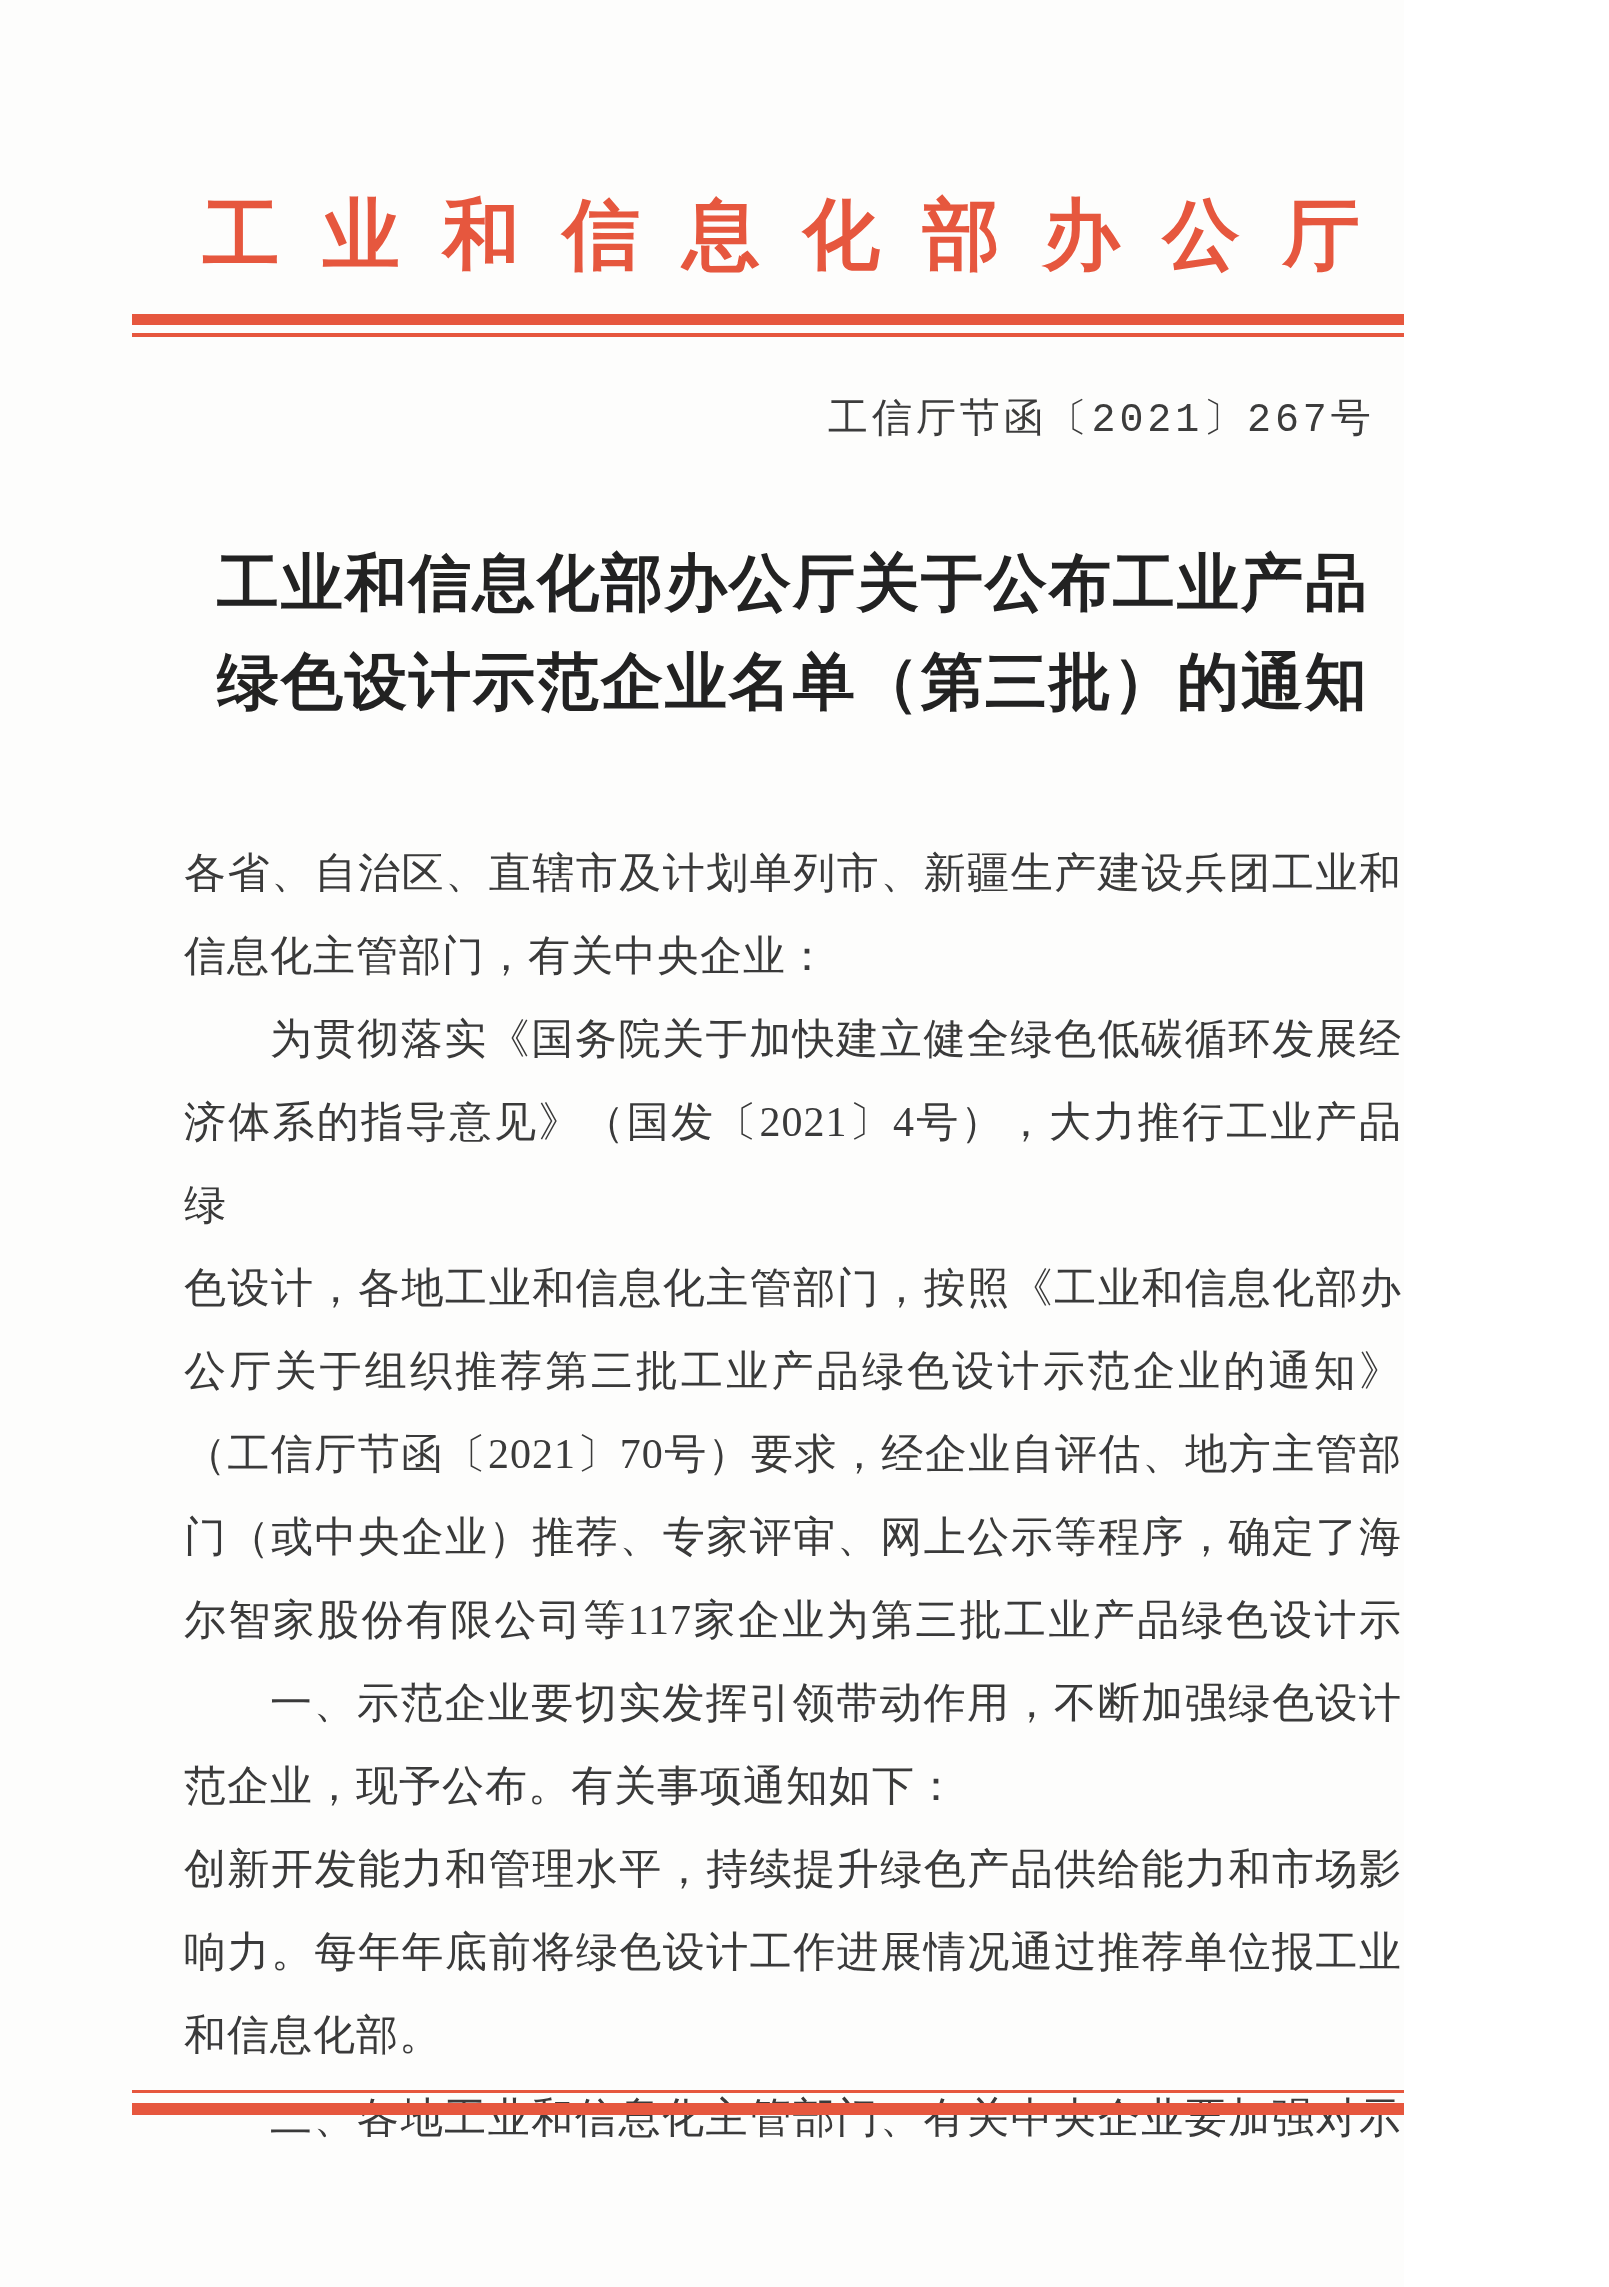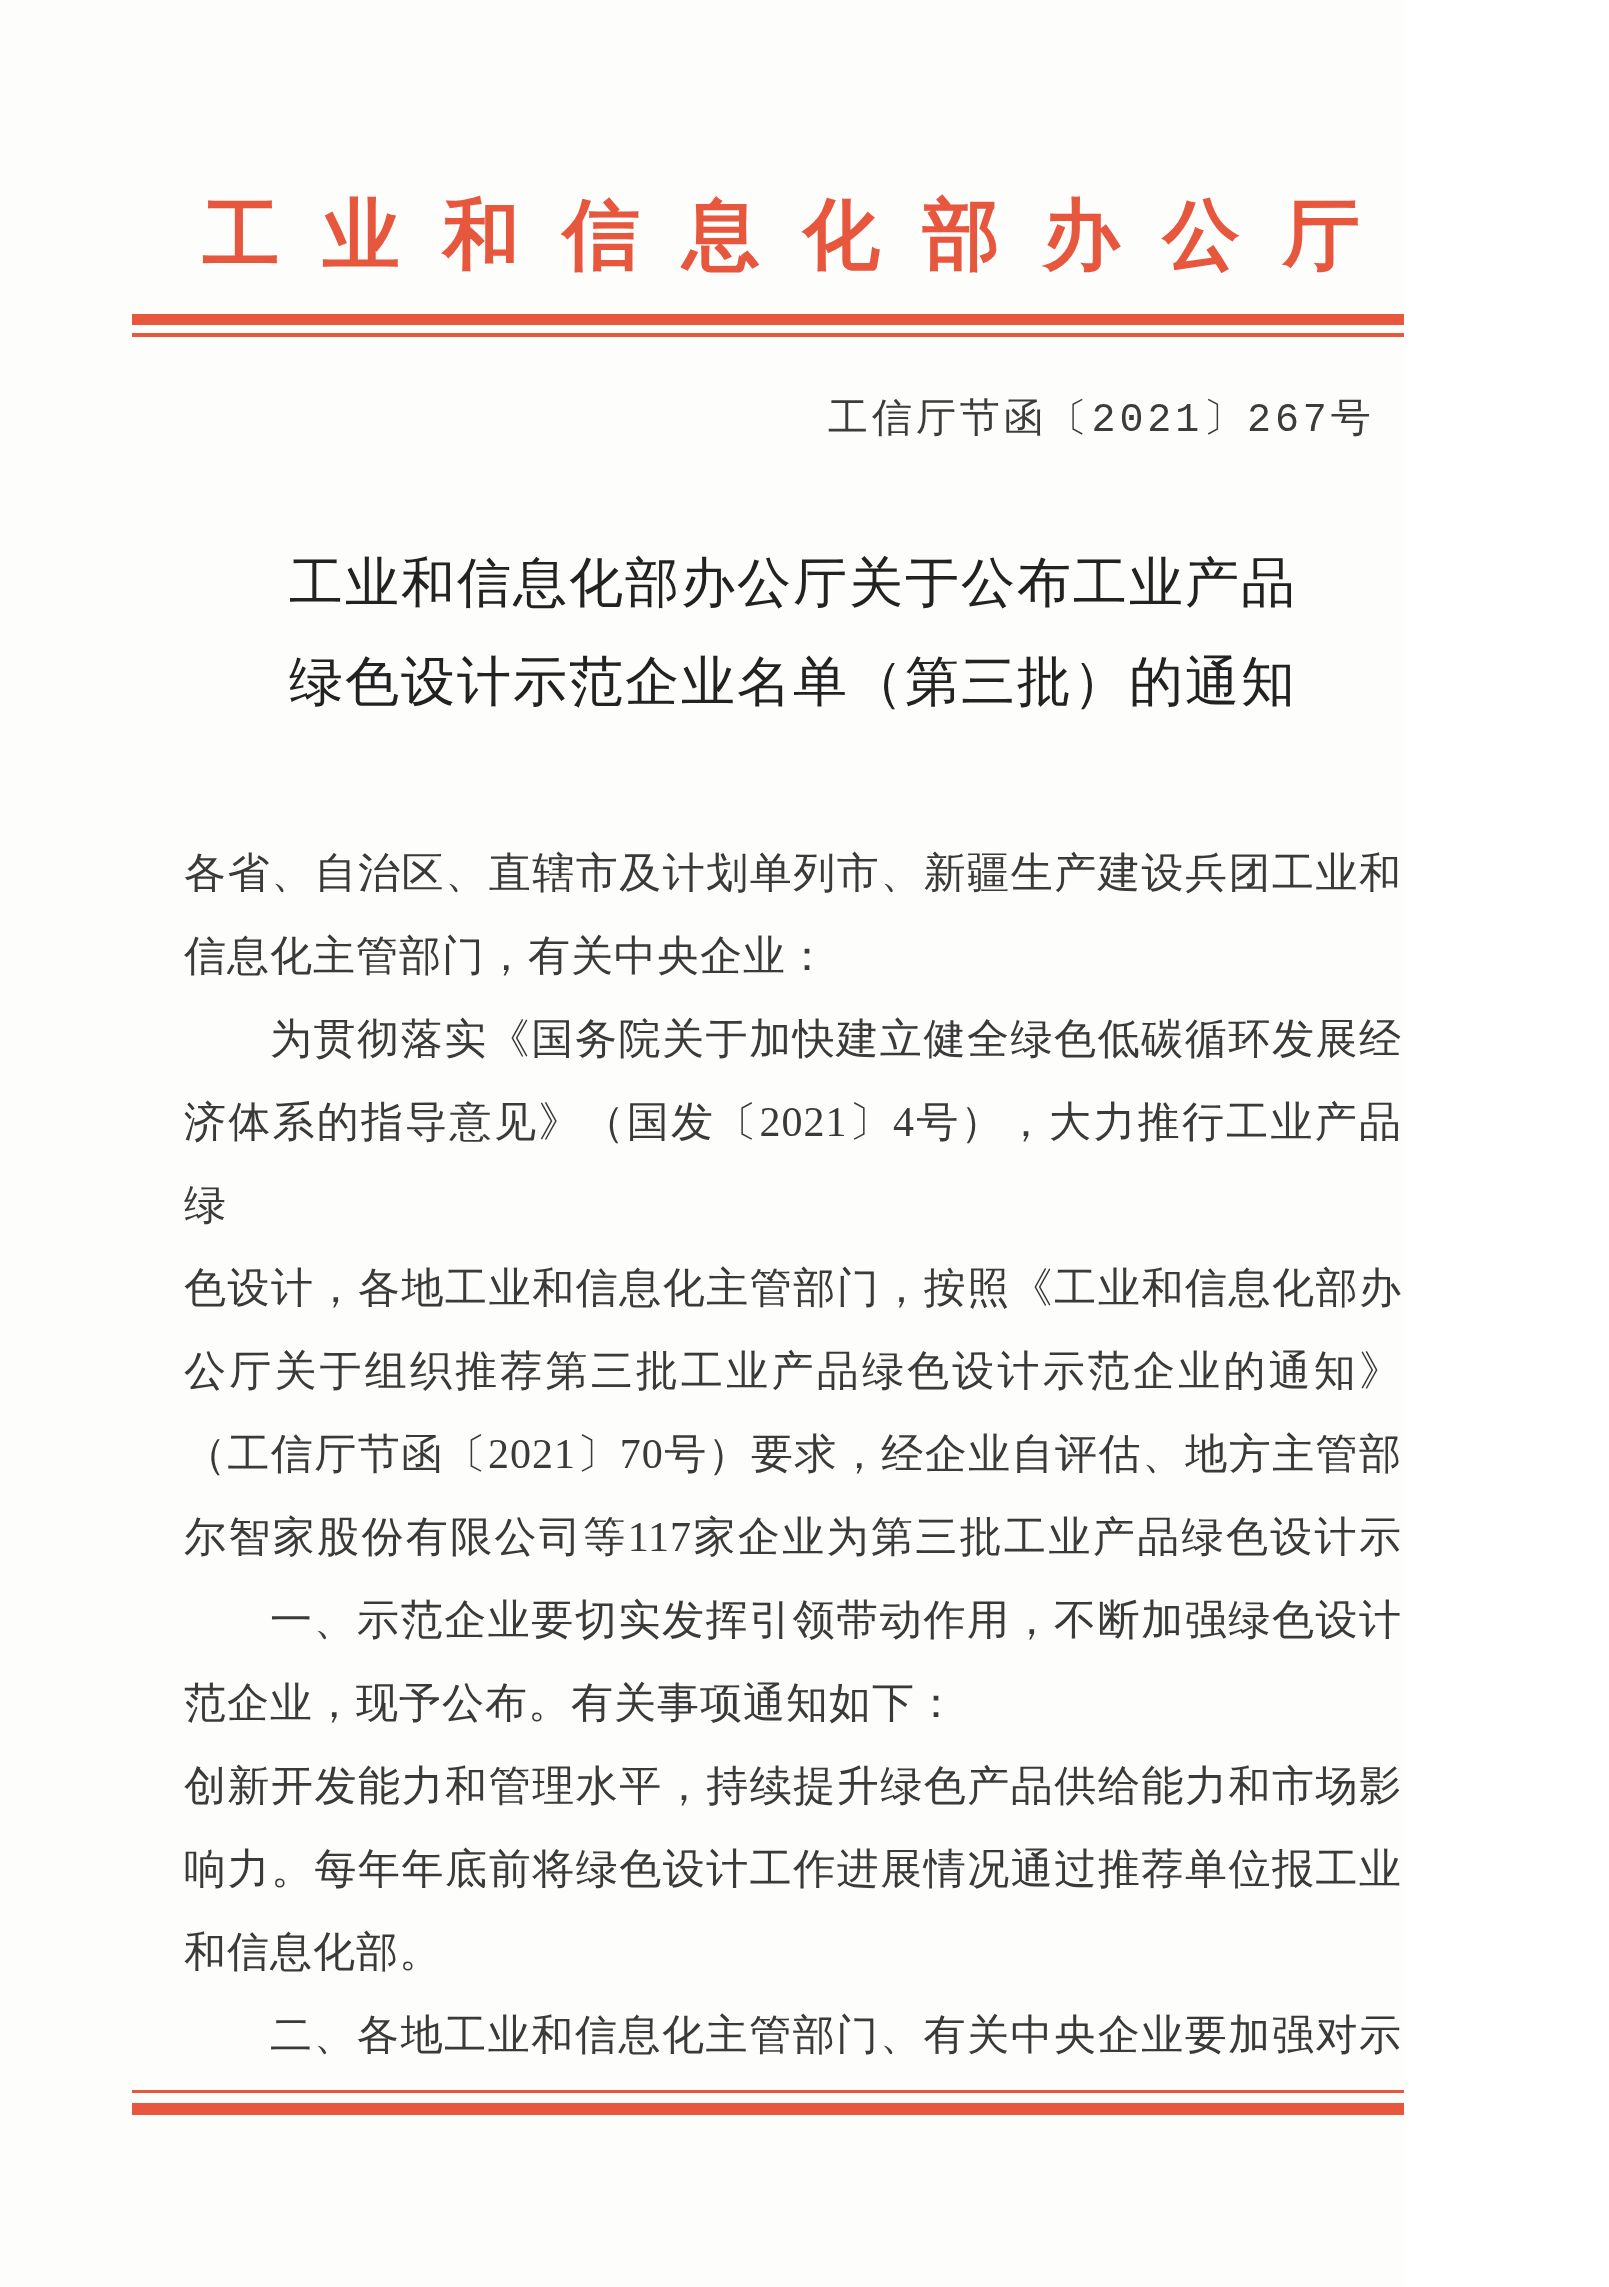--- a/index.html
+++ b/index.html
@@ -55,23 +55,23 @@
     color: #3c3c3c;
     font-family: Liberation Mono, monospace;
   }
   
   .notice-title {
     position: absolute;
     top: 534px;
     left: 184px;
     width: 1218px;
     text-align: center;
-    font-size: 54px;
+    font-size: 62px;
     line-height: 99px;
-    font-weight: 400;
+    font-weight: 700;
     letter-spacing: 2px;
     color: var(--title);
   }
   
   .body-text {
     position: absolute;
     top: 832px;
     left: 184px;
     width: 1218px;
     font-size: 42px;
@@ -109,20 +109,21 @@
   </div>
 
   <div class="body-text">
       <div class="body-line justify">各省、自治区、直辖市及计划单列市、新疆生产建设兵团工业和</div>
       <div class="body-line">信息化主管部门，有关中央企业：</div>
       <div class="body-line indent justify">为贯彻落实《国务院关于加快建立健全绿色低碳循环发展经</div>
       <div class="body-line justify">济体系的指导意见》（国发〔2021〕4号），大力推行工业产品绿</div>
       <div class="body-line justify">色设计，各地工业和信息化主管部门，按照《工业和信息化部办</div>
       <div class="body-line justify">公厅关于组织推荐第三批工业产品绿色设计示范企业的通知》</div>
       <div class="body-line justify">（工信厅节函〔2021〕70号）要求，经企业自评估、地方主管部</div>
+      <div class="body-line justify">门（或中央企业）推荐、专家评审、网上公示等程序，确定了海</div>
       <div class="body-line justify">尔智家股份有限公司等117家企业为第三批工业产品绿色设计示</div>
       <div class="body-line indent justify">一、示范企业要切实发挥引领带动作用，不断加强绿色设计</div>
       <div class="body-line">范企业，现予公布。有关事项通知如下：</div>
       <div class="body-line justify">创新开发能力和管理水平，持续提升绿色产品供给能力和市场影</div>
       <div class="body-line justify">响力。每年年底前将绿色设计工作进展情况通过推荐单位报工业</div>
       <div class="body-line">和信息化部。</div>
       <div class="body-line indent justify">二、各地工业和信息化主管部门、有关中央企业要加强对示</div>
     </div>
 
   <div class="rule rule-footer-thin"></div>

